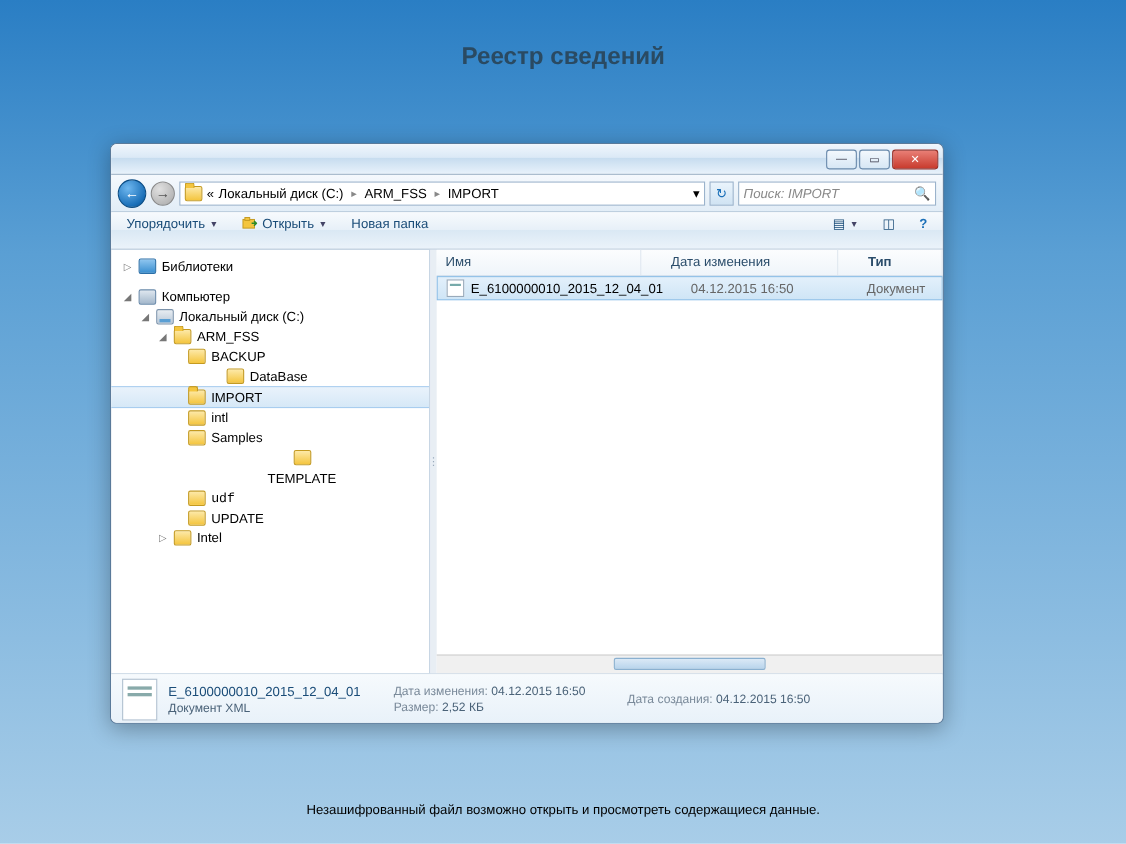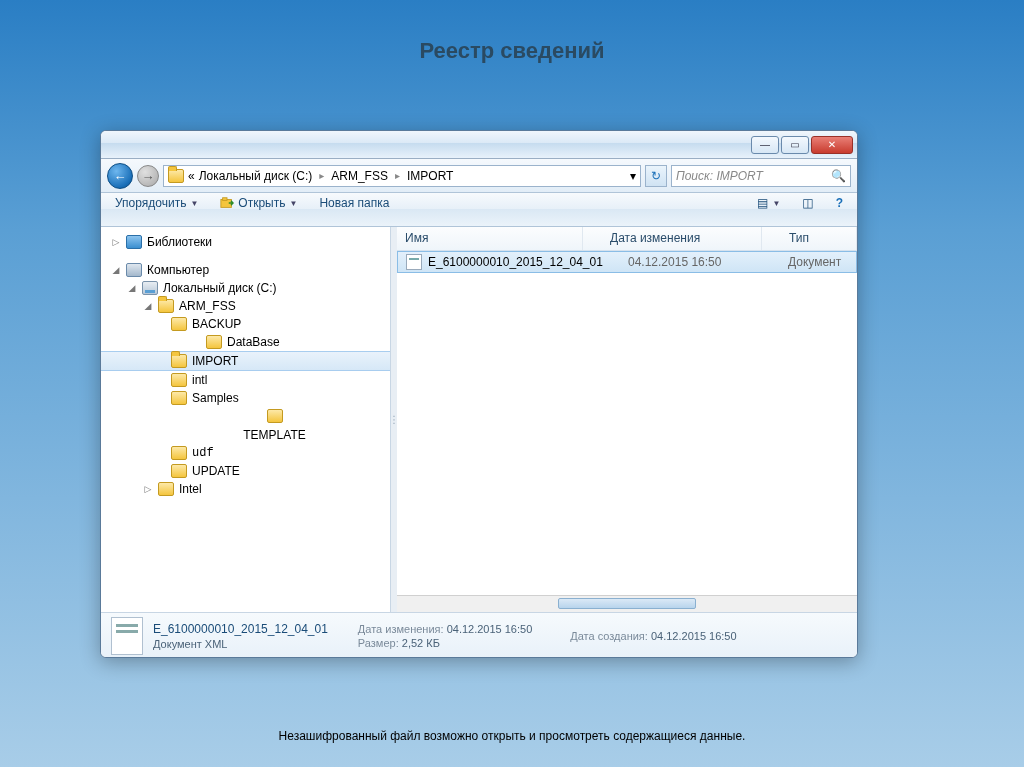--- a/index.html
+++ b/index.html
@@ -95,21 +95,21 @@
   .ficon.open::before{content:"";position:absolute;left:-1px;top:-4px;width:7px;height:4px;background:#f4c53e;border:1px solid #c49a20;border-bottom:none;border-radius:2px 2px 0 0;}
   .libicon{width:16px;height:14px;background:linear-gradient(180deg,#8ec5ef,#3a8fd0);border:1px solid #2a6fa8;border-radius:2px;}
   .compicon{width:16px;height:14px;background:linear-gradient(180deg,#dfe7ef,#a4b8cc);border:1px solid #6a8aaa;border-radius:2px;}
   .diskicon{width:16px;height:14px;background:linear-gradient(180deg,#e8edf2,#b8c8d8);border:1px solid #7a92aa;border-radius:2px;position:relative;}
   .diskicon::after{content:"";position:absolute;left:2px;right:2px;bottom:1px;height:3px;background:#5a9fd4;}
   .filepane{flex:1;display:flex;flex-direction:column;font-size:12px;}
   .cols{display:flex;height:24px;border-bottom:1px solid #d6e2ee;background:linear-gradient(180deg,#fcfdfe,#eff5fa);gap:19px;}
   .col{padding:4px 8px;border-right:1px solid #e0e8f0;color:#2a4c6a;font-size:12px;}
   .col.name{flex:1;}
   .col.date{width:160px;}
-  .col.type{width:76px;}
+  .col.type{width:76px;font-weight:bold;}
   .row{display:flex;align-items:center;height:22px;}
   .row.sel{background:linear-gradient(180deg,#e3f0fb,#cfe5f6);border:1px solid #8abde6;}
   .row .cname{flex:1;display:flex;align-items:center;gap:6px;padding-left:8px;}
   .row .cdate{width:160px;color:#666;padding-left:8px;}
   .row .ctype{width:76px;color:#666;padding-left:8px;}
   .xmlicon{width:16px;height:16px;background:#fff;border:1px solid #9ab;position:relative;}
   .xmlicon::after{content:"";position:absolute;left:2px;right:2px;top:3px;height:2px;background:#7aa;} 
   .hscroll{margin-top:auto;height:17px;background:#f0f0f0;border-top:1px solid #d0d0d0;position:relative;}
   .hscroll .thumb{position:absolute;left:35%;top:2px;height:11px;width:30%;background:linear-gradient(180deg,#dbe9f6,#b8d4ec);border:1px solid #8ab0d0;border-radius:2px;}
   .details{height:46px;background:linear-gradient(180deg,#f6fafd,#e8f1f9);display:flex;align-items:center;padding:4px 10px;gap:10px;font-size:11px;color:#4a6278;}

